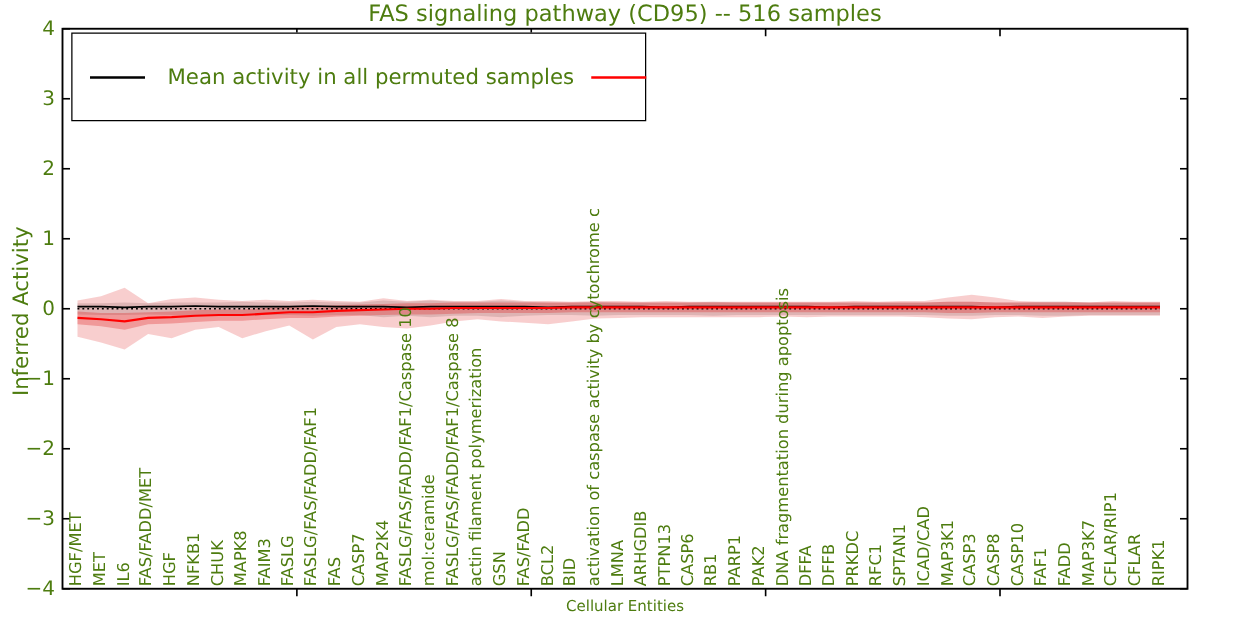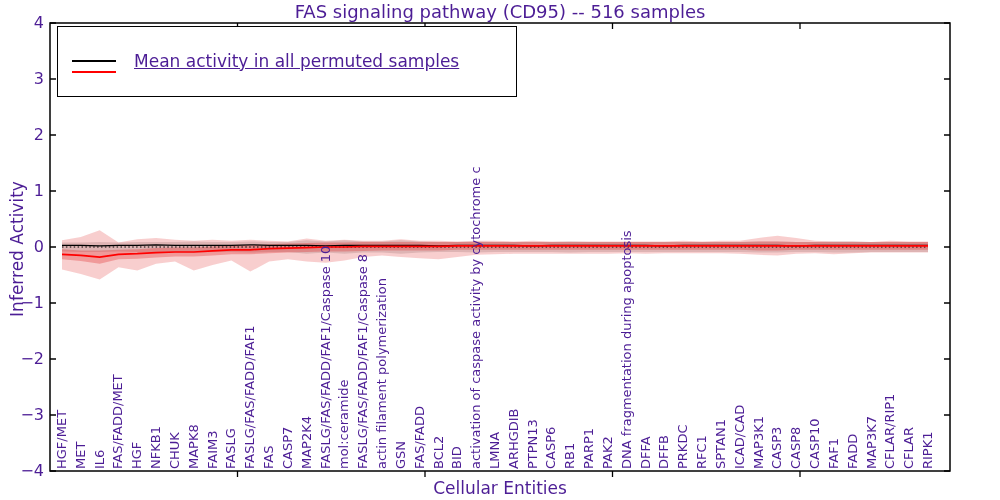--- a/index.html
+++ b/index.html
@@ -1,35 +1,35 @@
 <!DOCTYPE html>
 <html><head>
 <meta charset="utf-8">
 <style>
   html,body{margin:0;padding:0;background:#fff;}
   .fig{
     position:relative;width:1000px;height:500px;background:#ffffff;
-    font-family:"DejaVu Sans","Liberation Sans",sans-serif;color:#4c1d95;overflow:hidden;border-radius:15px;
+    font-family:"DejaVu Sans","Liberation Sans",sans-serif;color:#4d7c0f;overflow:hidden;
   }
   .fig svg{position:absolute;left:0;top:0;}
   .chart-title{position:absolute;left:0;top:1px;width:1000px;text-align:center;font-size:18px;}
   .y-axis-label{
     position:absolute;left:-88px;top:239px;width:210px;height:20px;text-align:center;
     font-size:17px;transform:rotate(-90deg);
   }
-  .x-axis-label{position:absolute;left:0;top:478px;width:1000px;text-align:center;font-size:17px;}
+  .x-axis-label{position:absolute;left:0;top:478px;width:1000px;text-align:center;font-size:12px;}
   .ytick{position:absolute;width:40px;text-align:right;font-size:16px;line-height:18px;}
   .xlab{
     position:absolute;transform-origin:0 0;transform:rotate(-90deg);
     white-space:nowrap;font-size:13px;line-height:14px;
   }
   .legend{
     position:absolute;left:57px;top:26px;width:460px;height:71px;background:#fff;
     border:1.6px solid #000;box-sizing:border-box;
-    display:flex;flex-direction:column;justify-content:center;text-decoration:underline;
+    display:flex;flex-direction:row;justify-content:space-between;
   }
   .legend-row{display:flex;align-items:center;padding-left:14px;}
   .legend-line{width:44px;height:2px;margin-right:18px;flex:0 0 auto;}
   .legend-label{font-size:17px;white-space:nowrap;}
 </style>
 </head>
 <body>
 
 <div class="fig">
 

